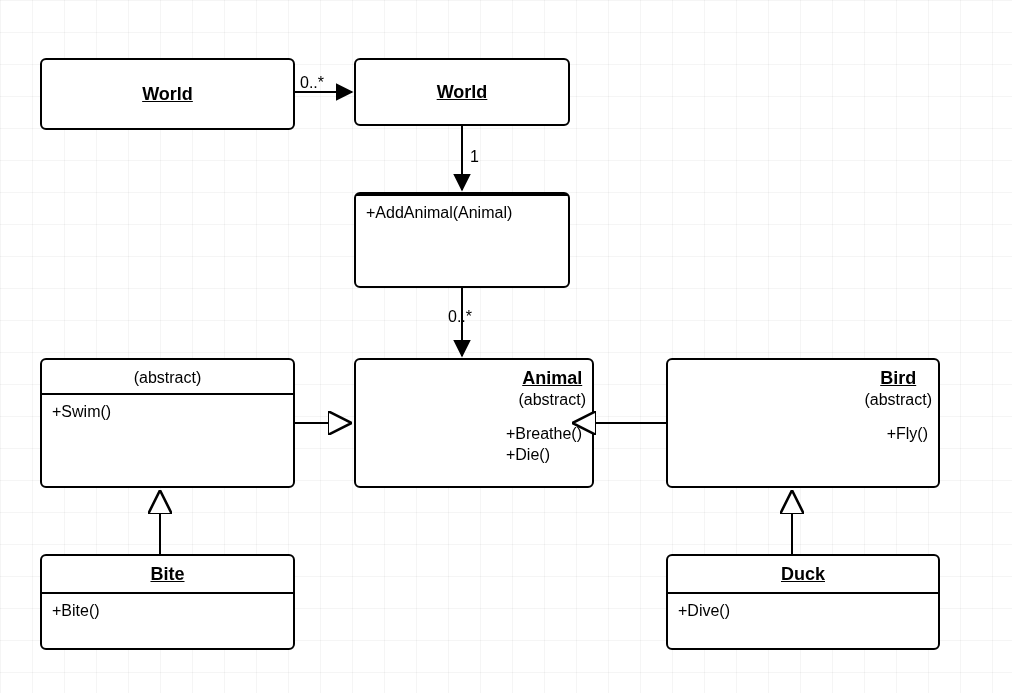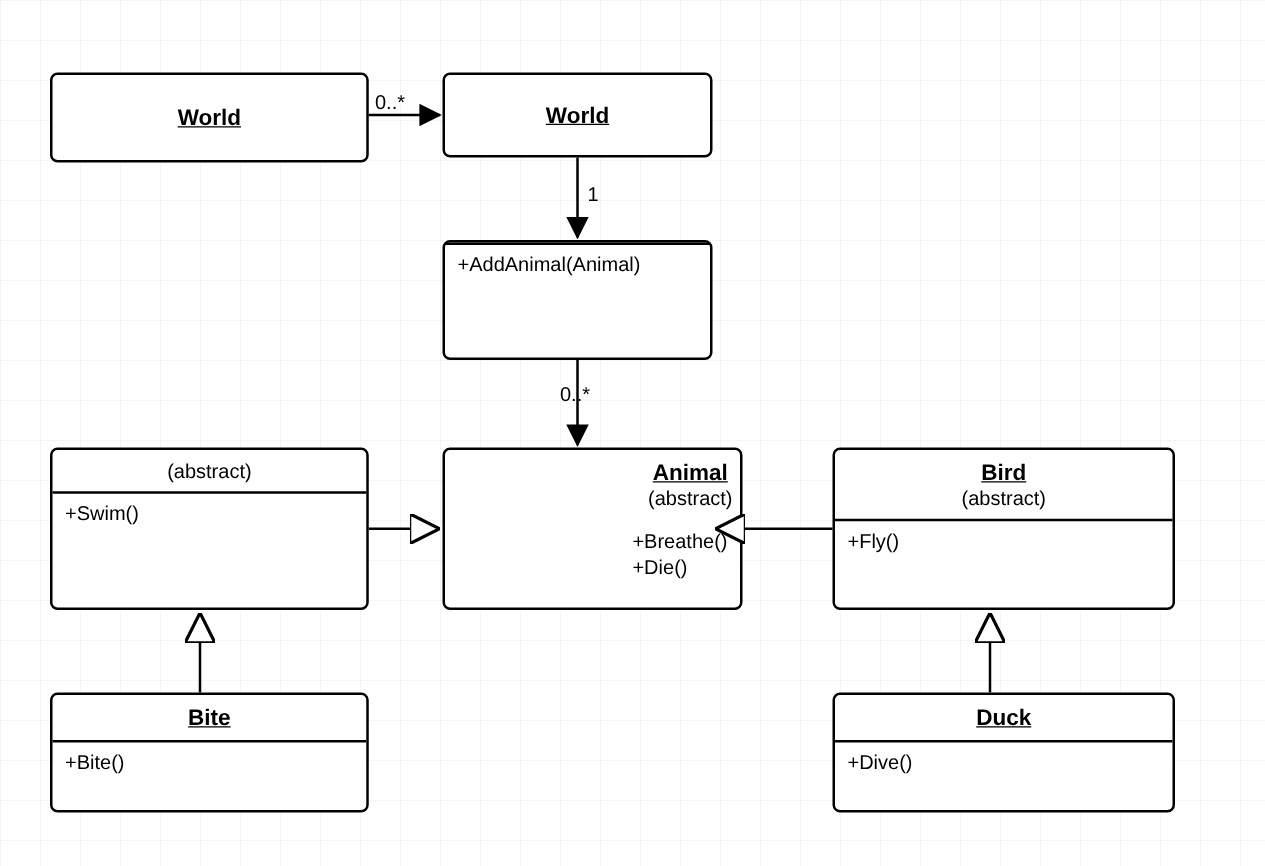--- a/index.html
+++ b/index.html
@@ -115,21 +115,21 @@
   <div class="box" style="left:40px; top:358px; width:255px; height:130px;">
     <div class="head">
       <div class="stereo">(abstract)</div>
     </div>
     <div class="sep"></div>
     <div class="ops">
       <div>+Swim()</div>
     </div>
   </div>
 
-  <div class="box" style="left:666px; top:358px; width:274px; height:130px;">
+  <div class="box" style="left:666px; top:358px; width:274px; height:130px;align-items:flex-end;">
     <div class="head">
       <div class="name">Bird</div>
       <div class="stereo">(abstract)</div>
     </div>
     <div class="sep"></div>
     <div class="ops">
       <div>+Fly()</div>
     </div>
   </div>
 

